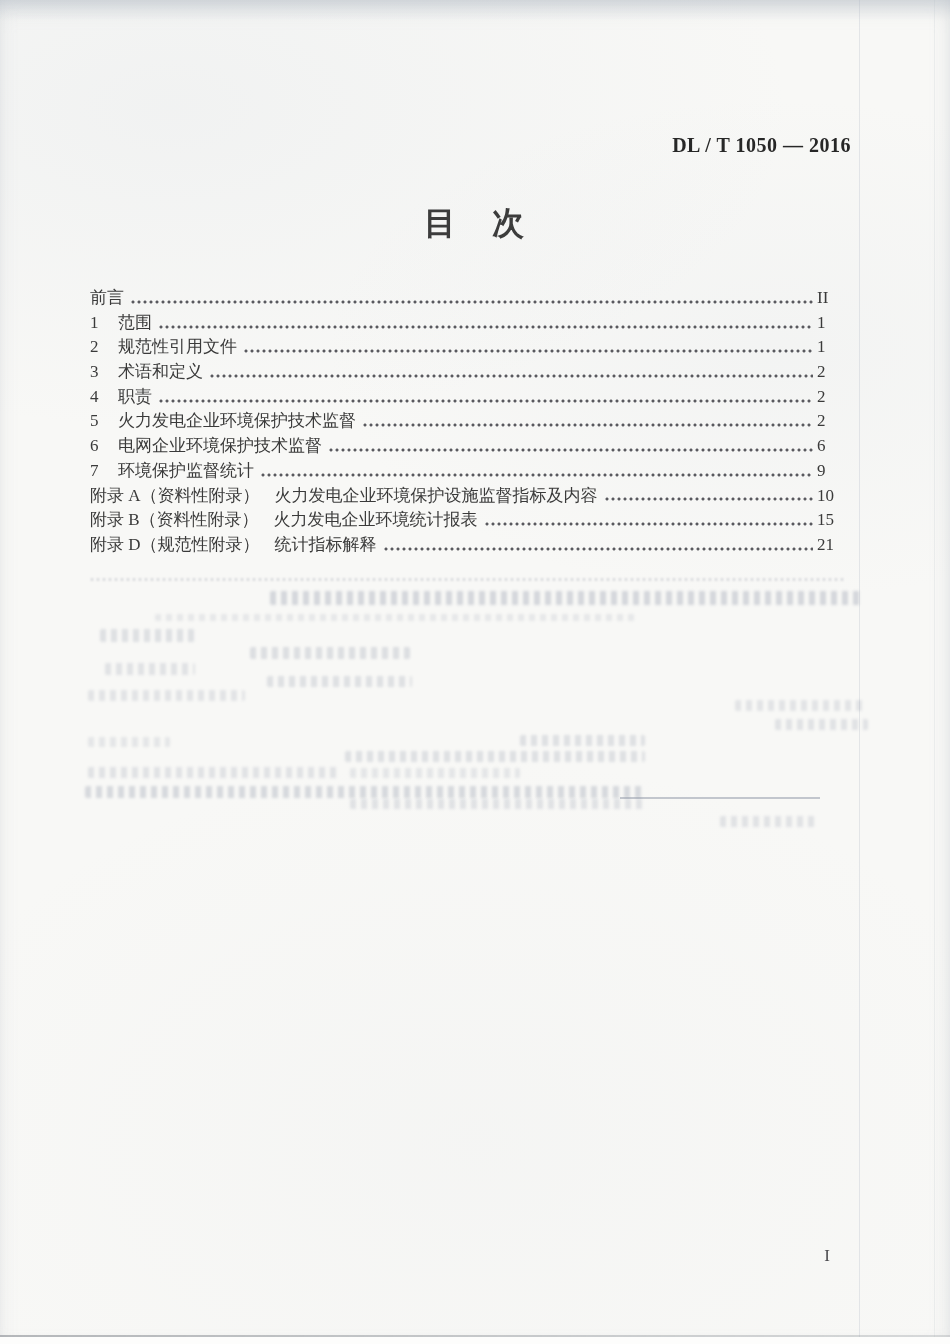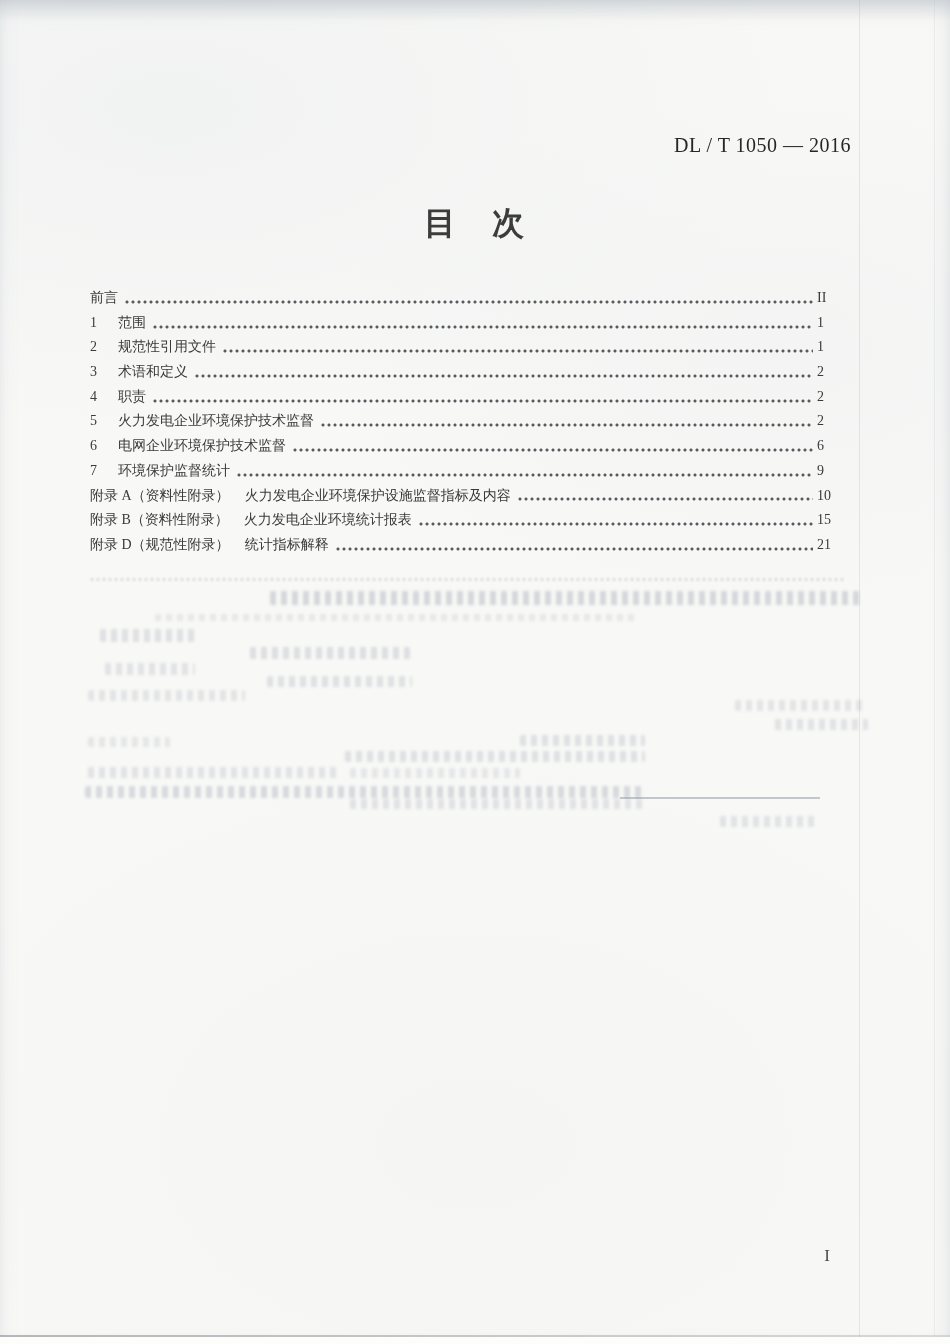--- a/index.html
+++ b/index.html
@@ -24,21 +24,21 @@
       inset 12px 0 30px -24px rgba(158,164,172,0.22),
       inset 0 -10px 18px -14px rgba(160,165,172,0.25);
   }
 
   
   .std-number {
     position: absolute;
     top: 134px;
     right: 99px;
     font-size: 20px;
-    font-weight: normal;
+    font-weight: bold;
     letter-spacing: 0.5px;
     color: #272727;
     white-space: nowrap;
   }
 
   
   .doc-title {
     position: absolute;
     top: 202px;
     left: 0;
@@ -50,21 +50,21 @@
     letter-spacing: 2px;
     color: #3c3c3c;
   }
 
   
   .toc {
     position: absolute;
     left: 90px;
     top: 286px;
     width: 755px;
-    font-size: 14px;
+    font-size: 17px;
     color: #3a3a3a;
   }
   .toc-row {
     display: flex;
     align-items: baseline;
     height: 24.7px;
     line-height: 24.7px;
     white-space: nowrap;
   }
   .toc-prefix { margin-right: 15px; }

